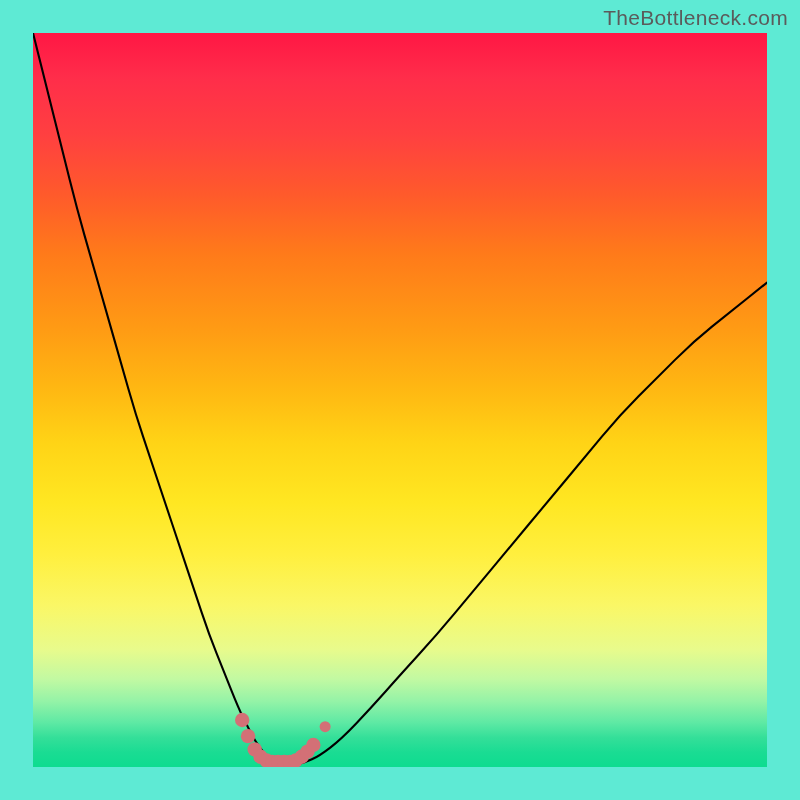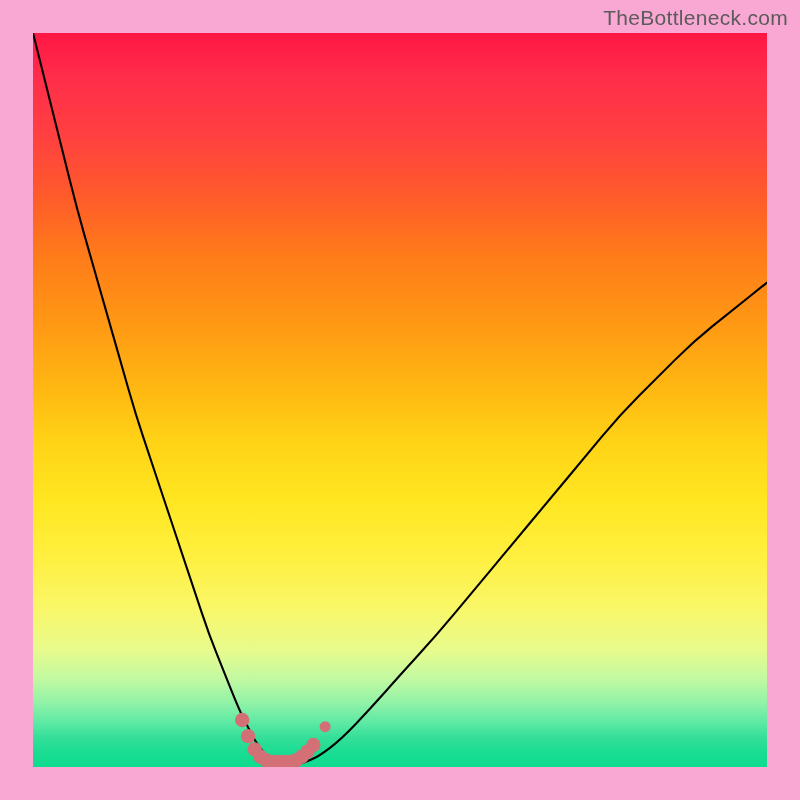--- a/index.html
+++ b/index.html
@@ -10,21 +10,21 @@
     background: #000;
     overflow: hidden;
     font-family: Arial, Helvetica, sans-serif;
   }
   .frame {
     position: absolute;
     top: 0;
     left: 0;
     width: 800px;
     height: 800px;
-    background: #f9a8d4;
+    background: #5eead4;
   }
   .plot-wrap {
     position: absolute;
     top: 33px;
     left: 33px;
     width: 734px;
     height: 734px;
   }
   .gradient-bg {
     position: absolute;

